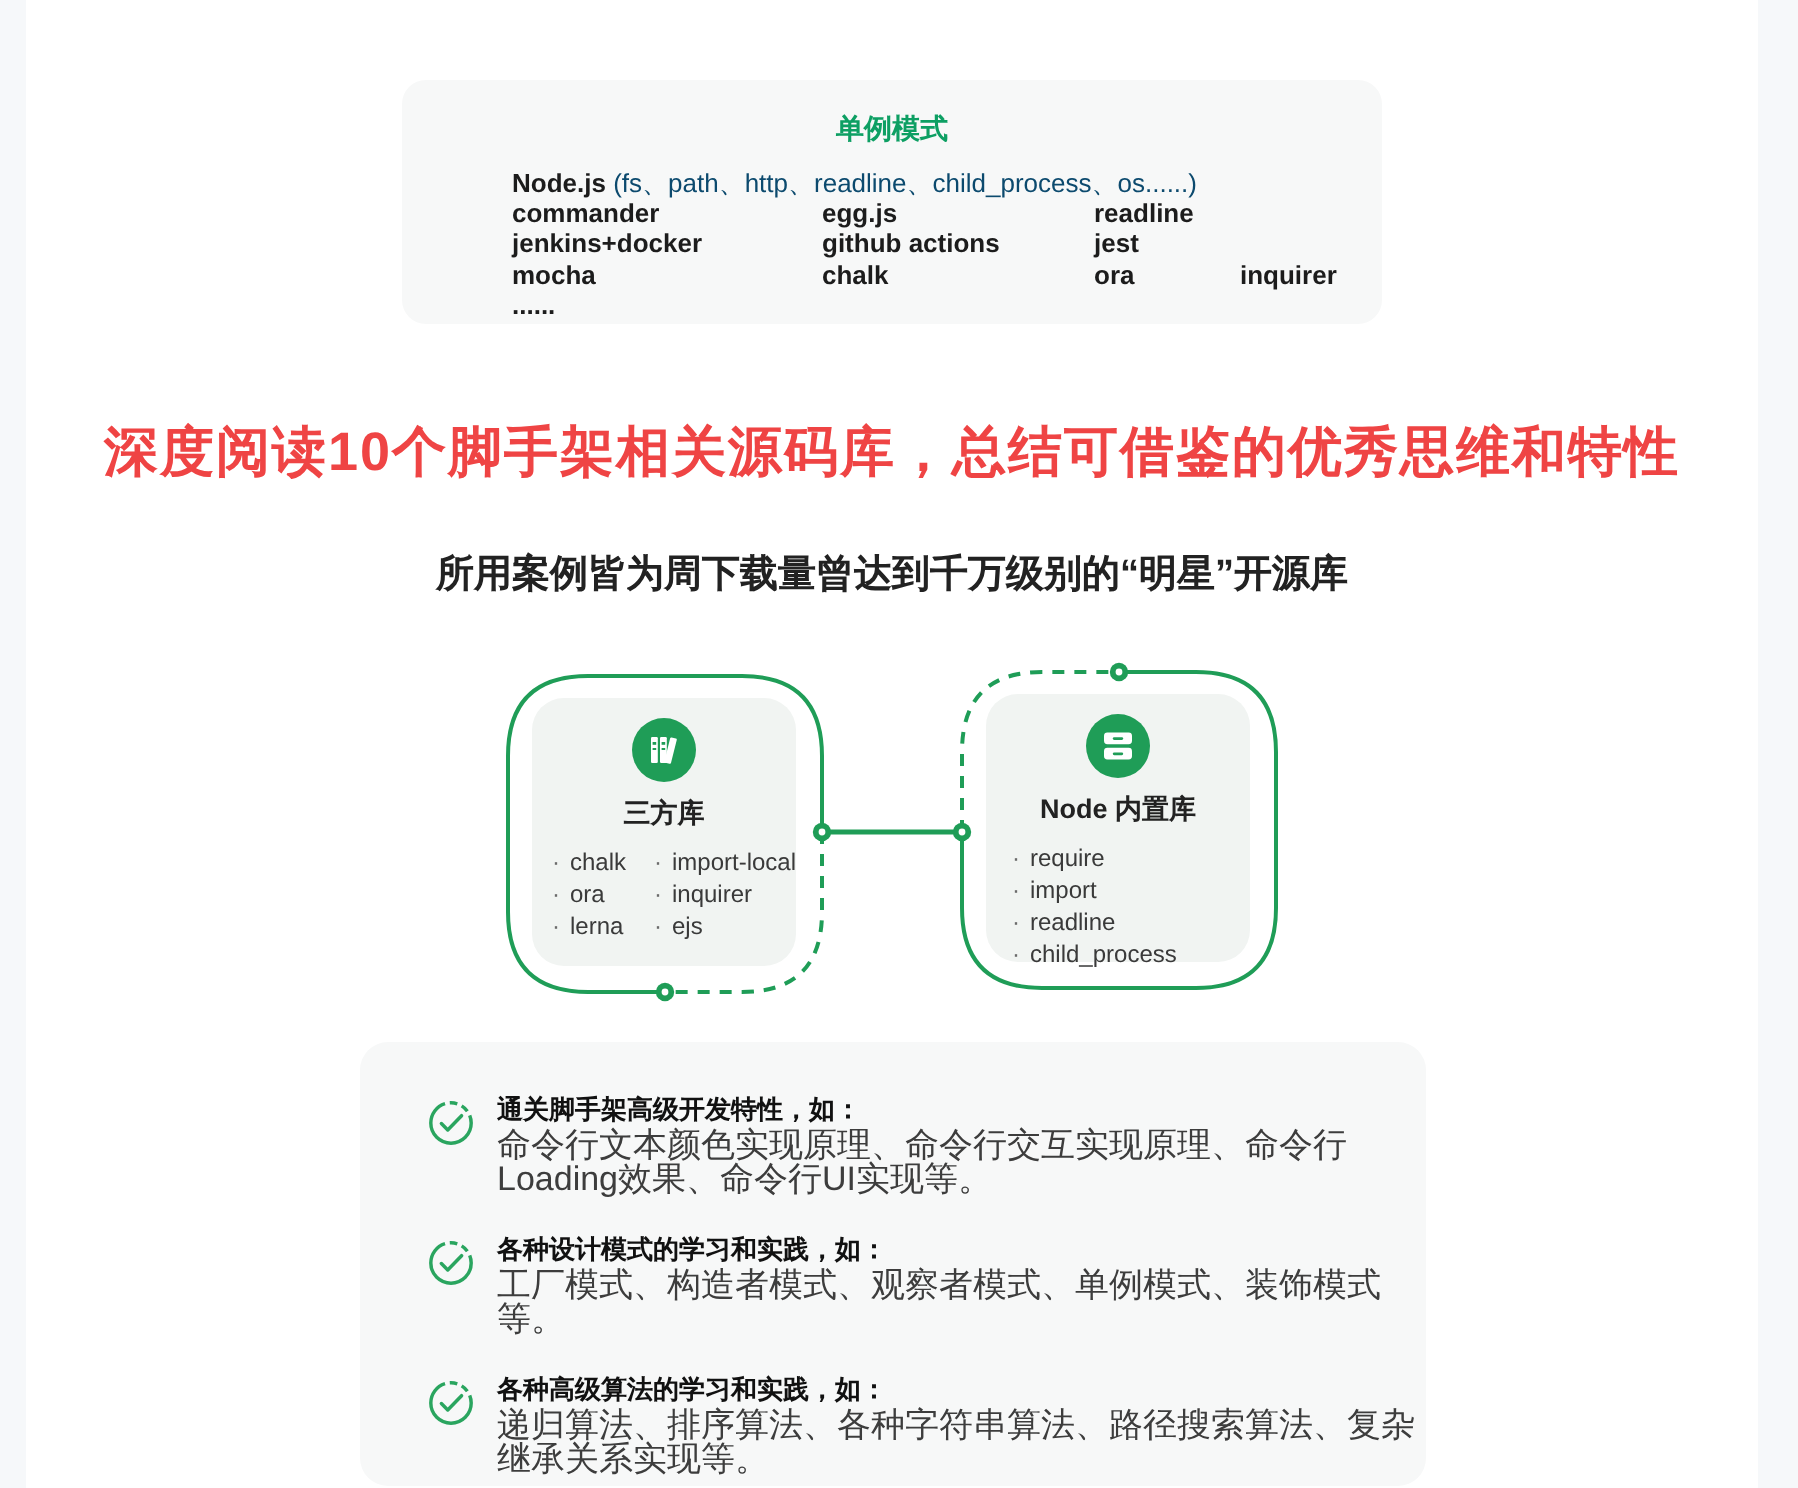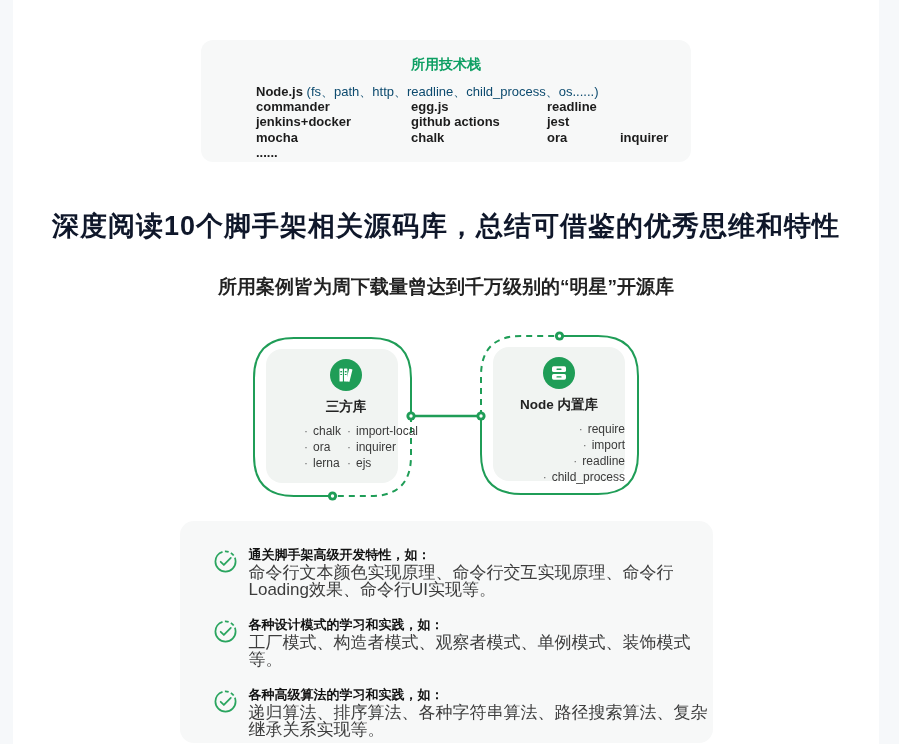--- a/index.html
+++ b/index.html
@@ -11,53 +11,53 @@
   .tech-title { text-align:center; font-size:14px; font-weight:bold; color:#0d9f63; }
   .tech-grid { margin-top:10px; padding-left:55px; font-size:13px; font-weight:bold; color:#1c1c1c; }
   .trow { line-height:15.2px; white-space:nowrap; }
   .trow .tdetail { font-weight:normal; color:#0c4a6e; }
   .trow.cols { display:flex; }
   .trow.cols .c1 { width:155px; }
   .trow.cols .c2 { width:136px; }
   .trow.cols .c3 { width:73px; }
 
   
-  .headline { margin-top:48px; text-align:center; font-size:27px; line-height:32px; font-weight:bold; color:#0f172a; letter-spacing:1px; }
+  .headline { margin-top:48px; text-align:center; font-size:27px; line-height:32px; font-weight:bold; color:#ef4444; letter-spacing:1px; }
   .subtitle { margin-top:32px; text-align:center; font-size:19px; font-weight:bold; color:#222; }
 
   
   .diagram { position:relative; width:390px; height:170px; margin:32px auto 0; }
   .diagram svg.wires { position:absolute; left:0; top:0; overflow:visible; }
   .dcard { position:absolute; width:132px; height:134px; background:#f1f4f2; border-radius:16px; text-align:center; }
-  .dcard.left { left:15px; top:17px;padding-left:28px; }
+  .dcard.left { left:15px; top:17px; }
   .dcard.right { left:242px; top:15px; }
   .dicon { display:block; width:32px; height:32px; margin:10px auto 0; }
   .dtitle { margin-top:7px; font-size:13.5px; font-weight:bold; color:#222; }
   .dlists { display:flex; justify-content:flex-start; padding-left:10px; margin-top:7px; text-align:left; }
   .dlists ul, .dlist ul { list-style:none; }
-  .dlist { padding-left:13px; margin-top:7px; text-align:right; }
+  .dlist { padding-left:13px; margin-top:7px; text-align:left; }
   .dcard li { font-size:12px; line-height:16px; color:#3a3a3a; white-space:nowrap; }
   .dcard li::before { content:"·"; color:#6b6b6b; margin-right:5px; }
   .dlists ul.colA { width:47px; margin-right:6px; }
 
   
   .features { width:533px; height:222px; margin:19px auto 0; background:#f7f8f8; border-radius:14px; padding:25px 0 0 33px; }
   .feat { display:flex; align-items:flex-start; margin-bottom:18px; }
   .check { width:25px; height:25px; margin-top:3px; flex:none; }
   .ftext { margin-left:11px; }
   .ftitle { font-size:13px; font-weight:bold; color:#111; line-height:17px; }
   .fdesc { font-size:17px; color:#3d3d3d; line-height:17px; margin-top:1px; }
 </style>
 </head>
 <body>
 
 <div class="page">
 
   <section class="tech-card">
-    <h3 class="tech-title">所用技术栈</h3>
+    <h3 class="tech-title">单例模式</h3>
     <div class="tech-grid">
       <div class="trow"><span class="tname">Node.js</span><span class="tdetail"> (fs、path、http、readline、child_process、os......)</span></div>
       <div class="trow cols">
         <span class="c1">commander</span>
         <span class="c2">egg.js</span>
         <span class="c3">readline</span>
         <span class="c4"></span>
       </div>
       <div class="trow cols">
         <span class="c1">jenkins+docker</span>

